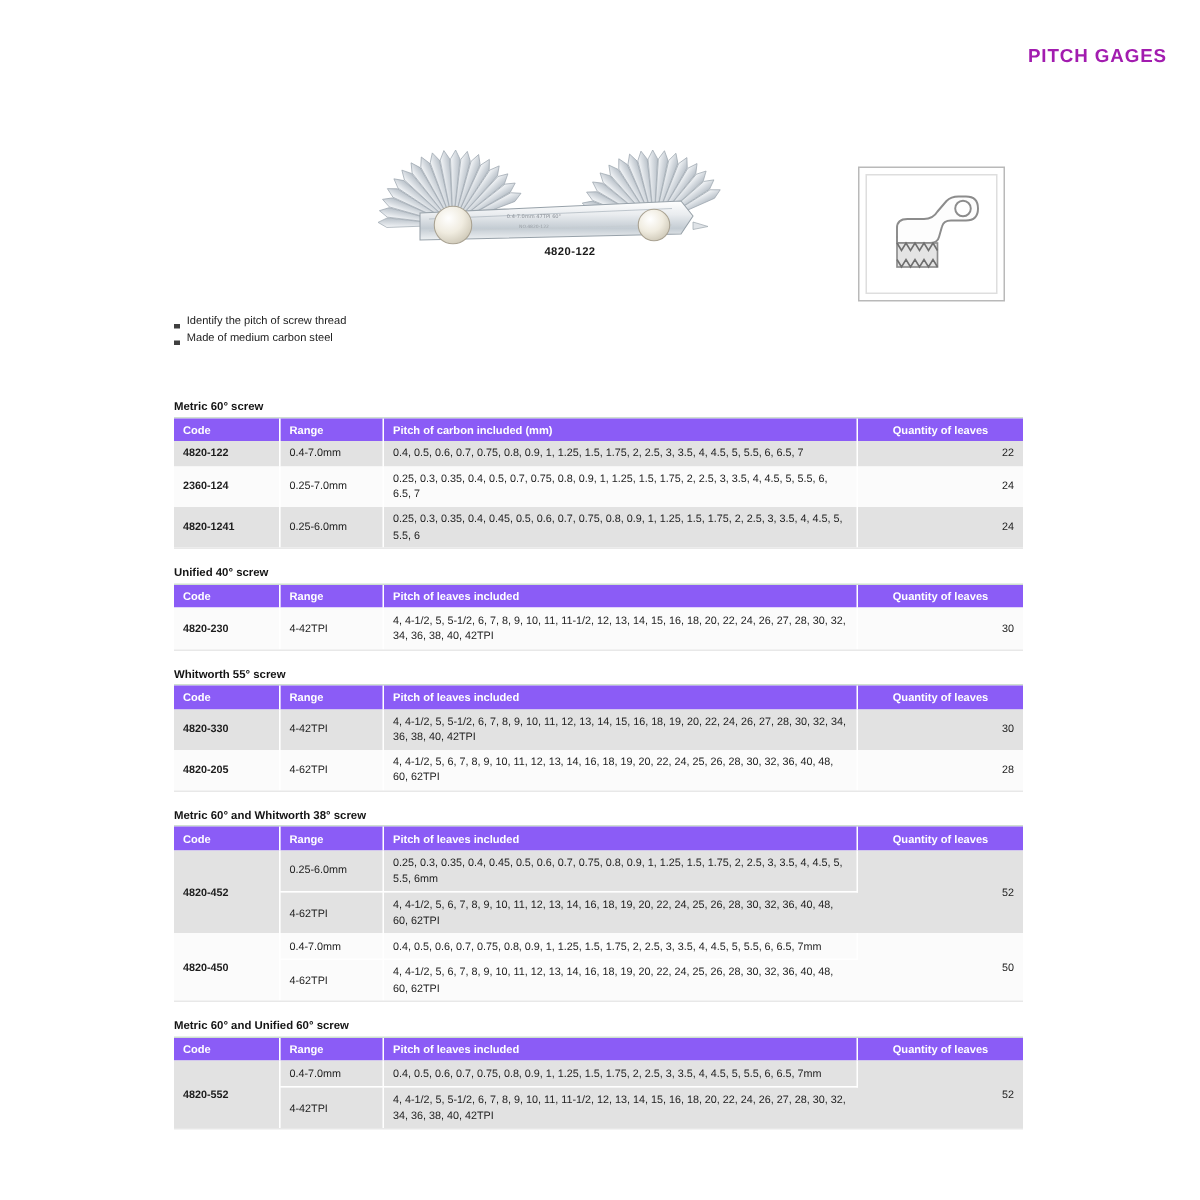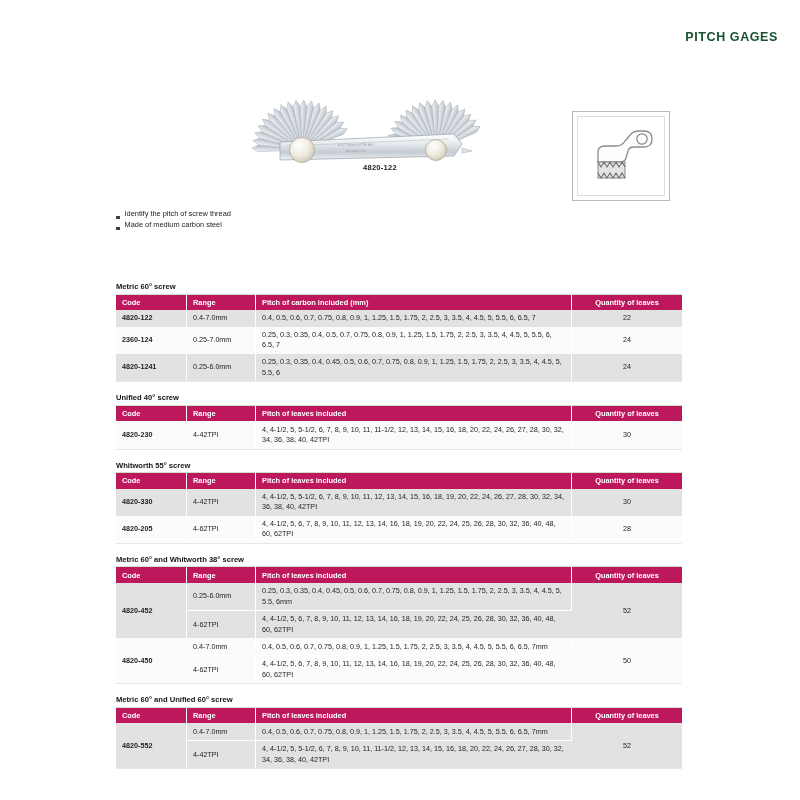--- a/index.html
+++ b/index.html
@@ -18,21 +18,21 @@
   }
 
   
   .page-title {
     position: absolute;
     top: 30px;
     right: 22px;
     font-size: 12.5px;
     font-weight: bold;
     letter-spacing: 0.6px;
-    color: #14532d;
+    color: #a21caf;
   }
 
   
   .hero {
     position: absolute;
     top: 72px;
     left: 240px;
     width: 280px;
     height: 100px;
   }
@@ -97,41 +97,40 @@
     margin-right: 5px;
     flex: none;
   }
 
   
   .tables {
     position: absolute;
     top: 266px;
     left: 116px;
     width: 566px;
-    margin-top: 16px;
   }
   .table-block { margin-bottom: 11px; }
 
   .section-title {
     font-size: 7.6px;
     font-weight: bold;
     color: #141414;
     padding-bottom: 2.5px;
     margin-bottom: 0;
     border-bottom: 1.6px solid #cfe0cf;
   }
 
   table.spec {
     width: 100%;
     border-collapse: collapse;
     table-layout: fixed;
     font-size: 7.2px;
   }
   table.spec thead th {
-    background: #be185d;
+    background: #8b5cf6;
     color: #ffffff;
     font-weight: bold;
     font-size: 7.4px;
     text-align: left;
     padding: 3.2px 6px 3.4px 6px;
     line-height: 9px;
     border-right: 1px solid #ffffff;
     white-space: nowrap;
   }
   table.spec thead th:last-child {
@@ -143,21 +142,21 @@
     vertical-align: middle;
     line-height: 10.4px;
     color: #1d1d1d;
     border-right: 1px solid #ffffff;
   }
   table.spec tbody td:last-child { border-right: none; }
 
   .col-code   { width: 58px;  font-weight: bold; white-space: nowrap; }
   .col-range  { width: 56px;  white-space: nowrap; }
   .col-pitch  { width: auto; }
-  .col-qty    { width: 98px; text-align: center; }
+  .col-qty    { width: 98px; text-align: right; }
 
   tr.shade td   { background: #e2e2e2; }
   tr.plain td   { background: #fbfbfb; }
 
   td.sub-divider { border-bottom: 1px solid #ffffff; }
   td.span-cell   { vertical-align: middle; }
 
   
   .table-foot {
     height: 1px;

